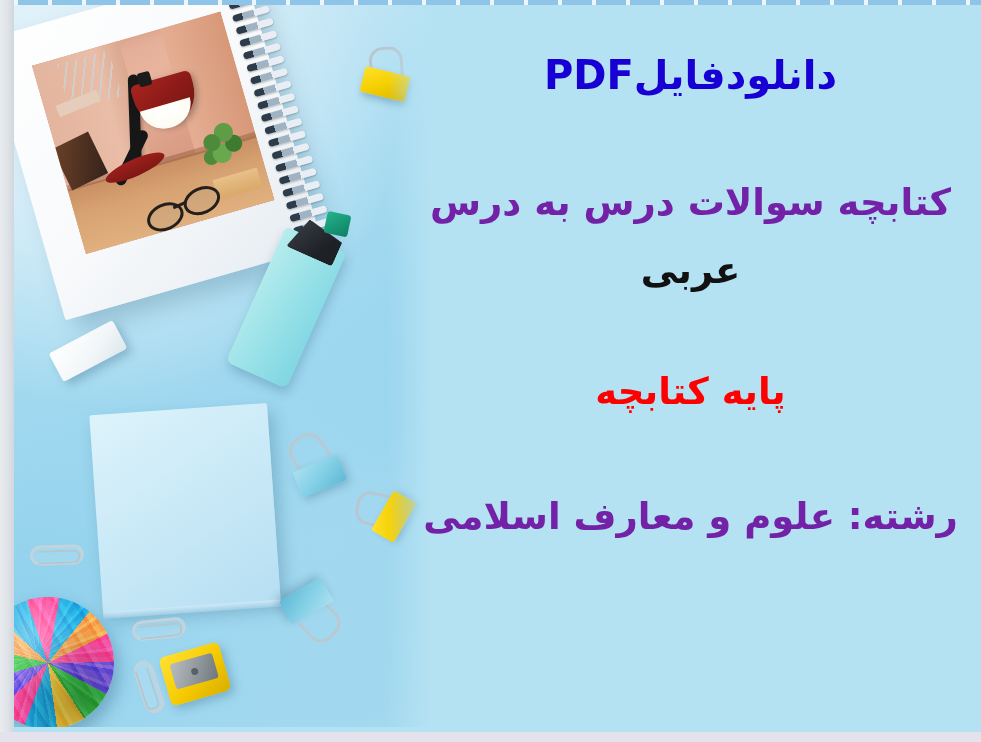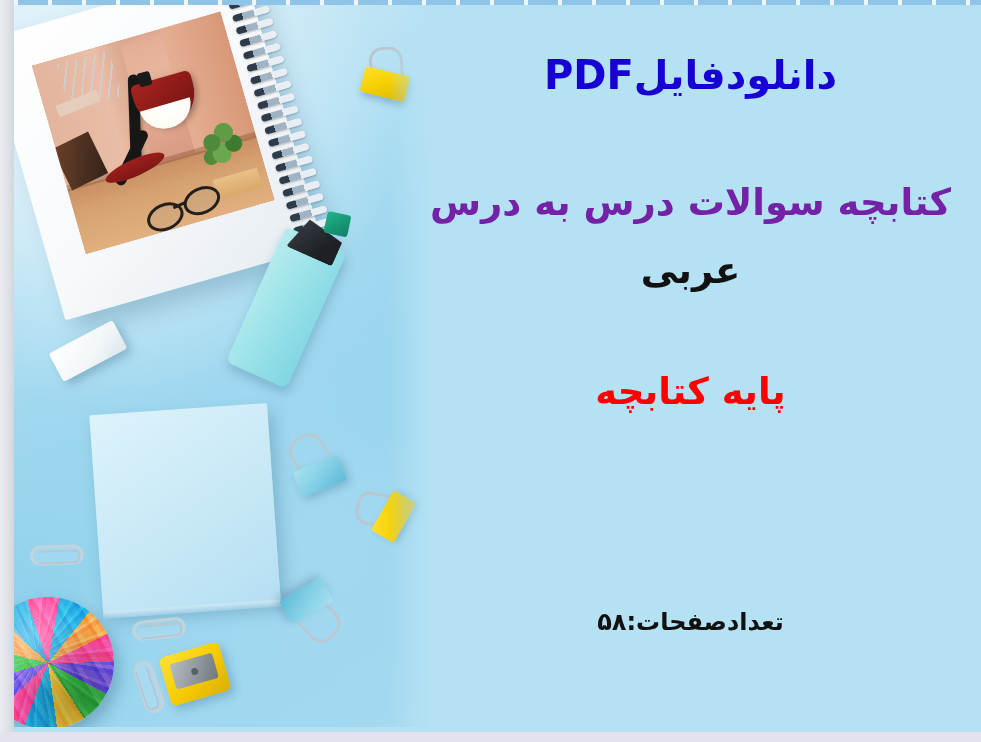--- a/index.html
+++ b/index.html
@@ -541,20 +541,20 @@
     </div>
 
     <div class="bandball"></div>
   </div>
 
   <div class="text-area">
     <div class="line l-title">دانلودفایلPDF</div>
     <div class="line l-sub1">کتابچه سوالات درس به درس</div>
     <div class="line l-sub2">عربی</div>
     <div class="line l-grade">پایه کتابچه</div>
-    <div class="line l-pages">تعدادصفحات:۵۸</div>
+    <div class="line l-field">رشته: علوم و معارف اسلامی</div>
   </div>
 
   <div class="edge-left"></div>
   <div class="edge-top"></div>
   <div class="edge-bottom"></div>
 
 </div>
 
 </body></html>

